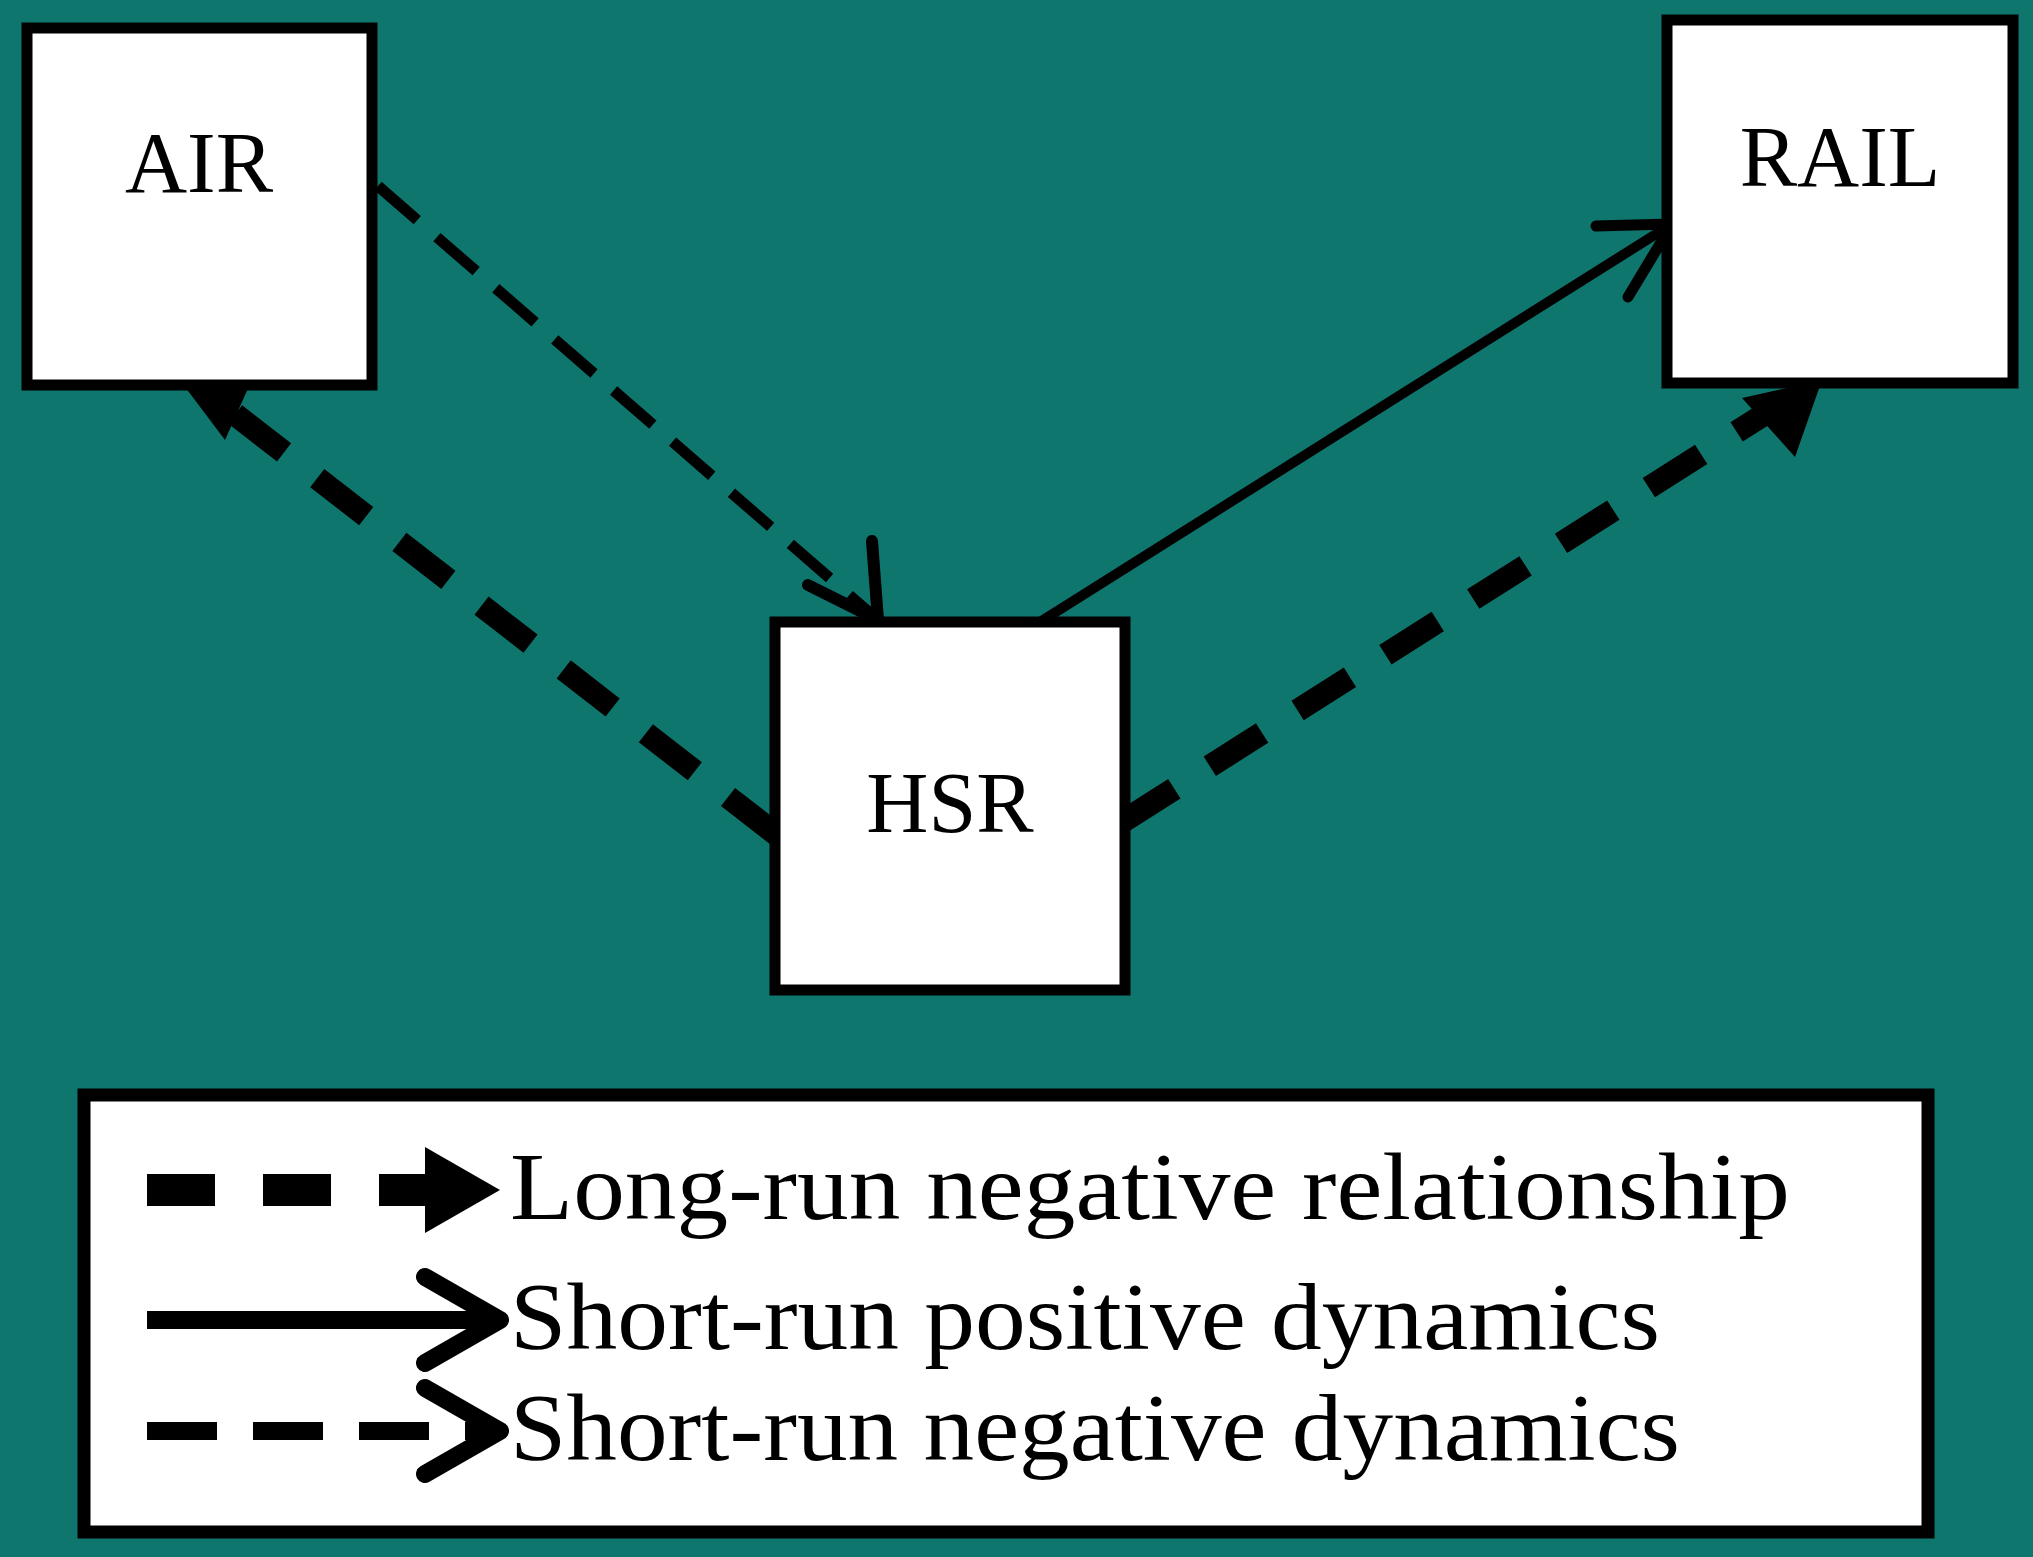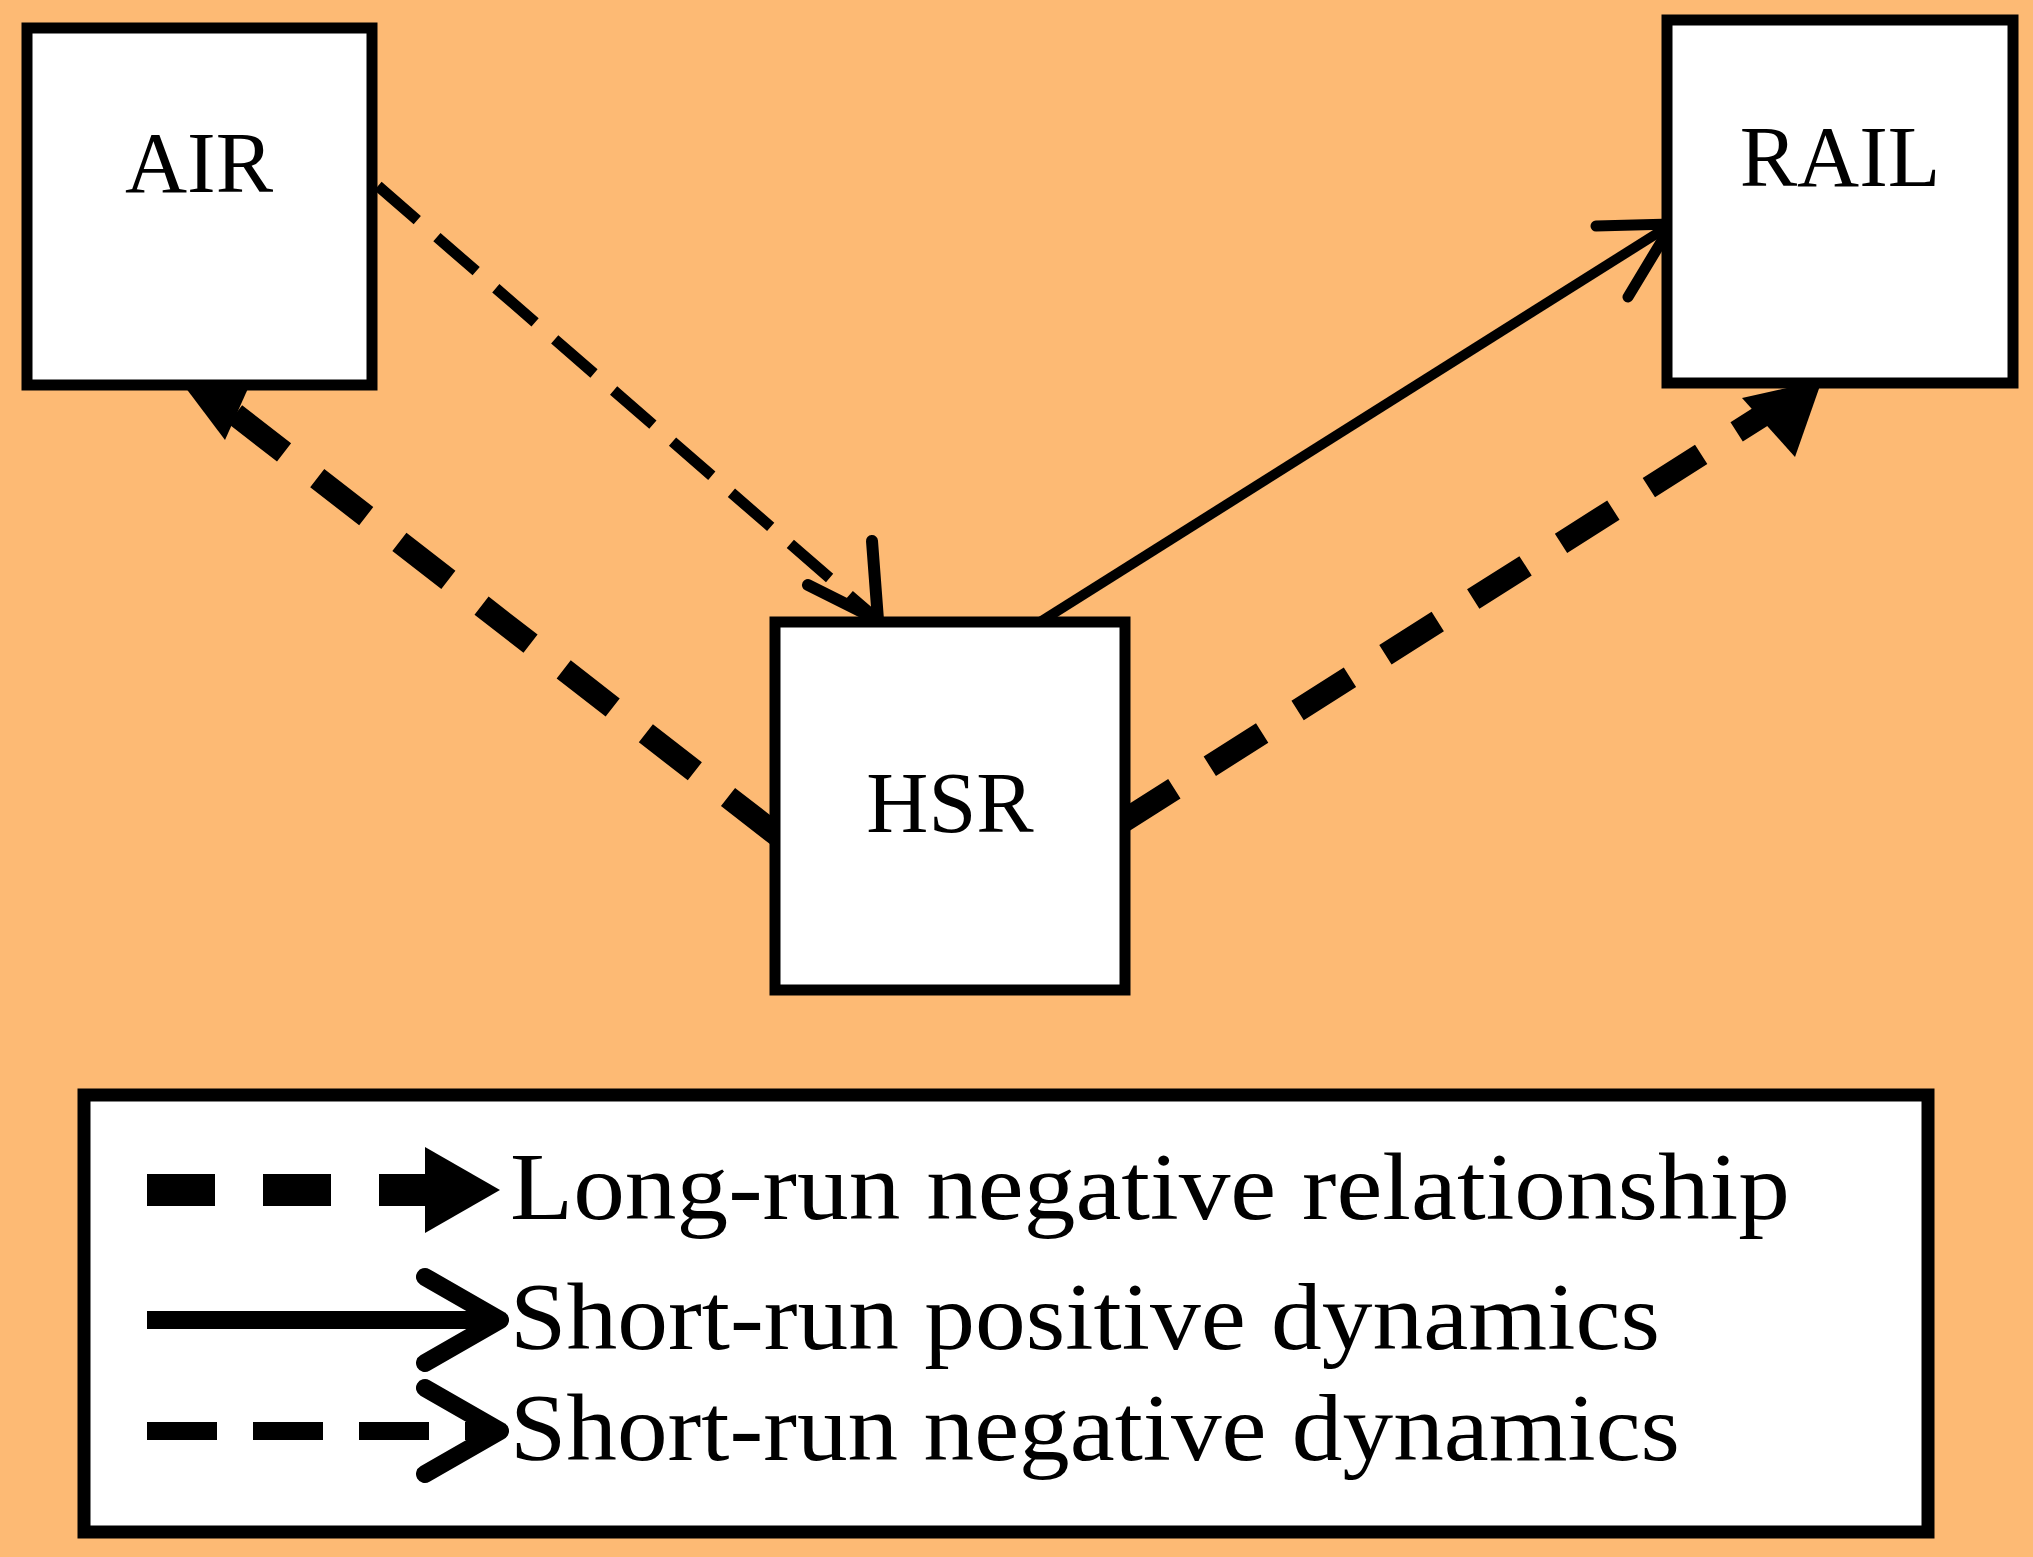--- a/index.html
+++ b/index.html
@@ -4,21 +4,21 @@
 <style>
   html, body {
     margin: 0;
     padding: 0;
     background: #ffffff;
   }
   #canvas {
     position: relative;
     width: 2033px;
     height: 1557px;
-    background: #fdba74;
+    background: #0f766e;
     overflow: hidden;
     font-family: "Liberation Serif", "DejaVu Serif", serif;
   }
   #diagram-svg {
     position: absolute;
     left: 0;
     top: 0;
     width: 2033px;
     height: 1557px;
   }

